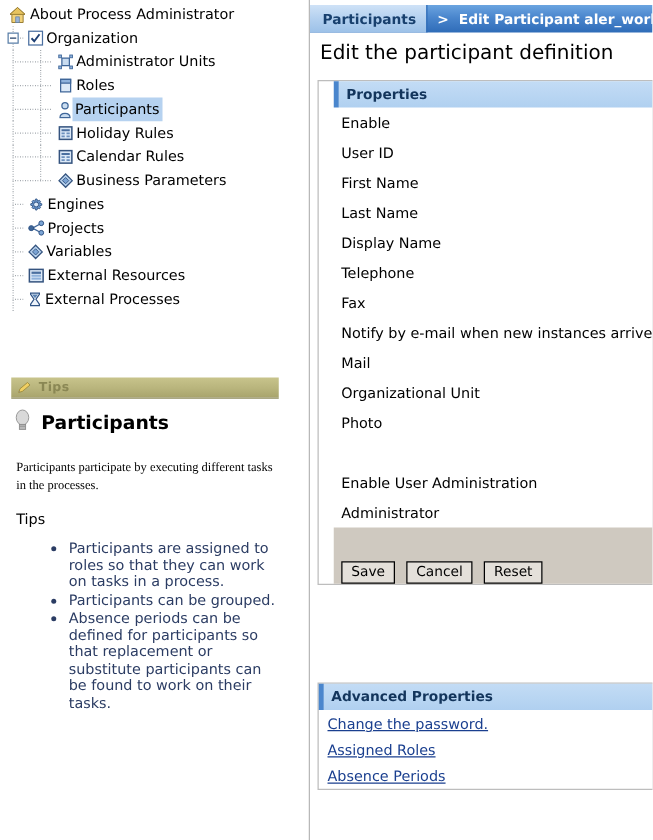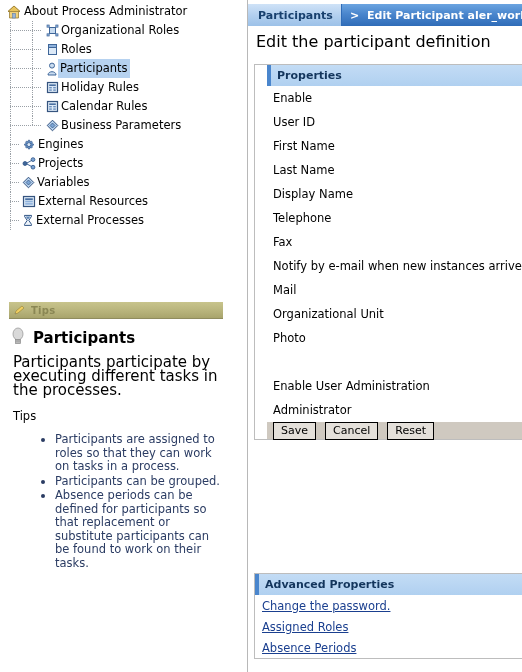--- a/index.html
+++ b/index.html
@@ -78,21 +78,21 @@
     border-bottom:1px solid #8f8c5e;
   }
   .tipsbar .tl{
     font-size:10px;font-weight:bold;color:#8a8754;margin-left:22px;letter-spacing:.3px;
   }
   .tips-pencil{position:absolute;left:4px;top:3px;}
 
   .tipsbody{position:absolute;left:9px;top:322px;width:216px;}
   .tips-head{display:flex;align-items:center;margin:4px 0 2px 0;}
   .tips-head .th{font-size:15px;font-weight:bold;color:#000;margin-left:6px;}
-  .tips-p{font-size:15px;color:#000;line-height:14px;margin:6px 0 0 4px;}
+  .tips-p{font-size:10px;color:#000;line-height:14px;margin:19px 0 0 4px;font-family:Liberation Serif, serif;}
   .tips-sub{font-size:11.5px;color:#000;margin:12px 0 0 4px;}
   .tips-ul{margin:10px 0 0 0;padding:0 4px 0 46px;list-style:disc;}
   .tips-ul li{
     color:#2b3c63;font-size:11.5px;line-height:13.5px;margin-bottom:1px;
   }
 
   
   .right{
     flex:1 1 auto;
     height:672px;
@@ -136,22 +136,22 @@
   .panel-head span{font-size:11px;font-weight:bold;color:#13355c;padding-left:6px;}
 
   .frow{
     height:24px;display:flex;align-items:center;
     padding-left:6px;box-sizing:border-box;
   }
   .frow .flabel{font-size:11.5px;color:#000;white-space:nowrap;}
 
   .btnbar{
     background:#cfc9c0;
-    height:17px;
-    display:flex;align-items:center;
+    height:45px;
+    display:flex;align-items:flex-end;
     padding-left:6px;
     box-sizing:border-box;
   }
   .btn{
     font-family:"DejaVu Sans","Liberation Sans",sans-serif;
     font-size:11px;color:#000;
     background:#e4e0da;
     border:1px solid #000;
     padding:2px 7px;
     margin-right:9px;
@@ -176,36 +176,50 @@
           <span class="ic">
             <svg width="16" height="16" viewBox="0 0 16 16">
               <path d="M8 2 L14 7.5 L12.5 7.5 L12.5 14 L3.5 14 L3.5 7.5 L2 7.5 Z" fill="#f2d27a" stroke="#9a7f35" stroke-width=".8"></path>
               <path d="M8 2 L14 7.5 L2 7.5 Z" fill="#e8c45e" stroke="#9a7f35" stroke-width=".8"></path>
               <rect x="6.6" y="9.5" width="2.8" height="4.5" fill="#9ab4d8" stroke="#5f7fa8" stroke-width=".6"></rect>
             </svg>
           </span>
           <span class="lbl">About Process Administrator</span>
         </div>
         <div class="node">
+          <div class="gut" style="width: 22px;">
+            <div class="vline" style="left: 10px;"></div>
+            <div class="hline" style="left: 10px; top: 9px; width: 9px;"></div>
+            <div class="plusbox" style="left: 6px; top: 5px;"></div>
+          </div>
+          <span class="ic">
+            <svg width="13" height="13" viewBox="0 0 13 13">
+              <rect x="1" y="1" width="11" height="11" fill="#fff" stroke="#4a6fa0" stroke-width="1"></rect>
+              <path d="M3.2 6.6 L5.4 9 L9.6 3.4" fill="none" stroke="#1e3f73" stroke-width="1.5"></path>
+            </svg>
+          </span>
+          <span class="lbl">Organization</span>
+        </div>
+        <div class="node">
           <div class="gut" style="width: 46px;">
             <div class="vline" style="left: 10px;"></div>
             <div class="hline" style="left: 10px; top: 9px; width: 22px;"></div>
             <div class="vline" style="left: 32px;"></div>
             <div class="hline" style="left: 32px; top: 9px; width: 9px;"></div>
           </div>
           <span class="ic">
             <svg width="13" height="13" viewBox="0 0 13 13">
               <rect x="3.5" y="3.5" width="6" height="6" fill="#c9dcf0" stroke="#3f6699" stroke-width="1"></rect>
               <rect x="1" y="1" width="2.2" height="2.2" fill="#8fb2dc" stroke="#3f6699" stroke-width=".7"></rect>
               <rect x="9.8" y="1" width="2.2" height="2.2" fill="#8fb2dc" stroke="#3f6699" stroke-width=".7"></rect>
               <rect x="1" y="9.8" width="2.2" height="2.2" fill="#8fb2dc" stroke="#3f6699" stroke-width=".7"></rect>
               <rect x="9.8" y="9.8" width="2.2" height="2.2" fill="#8fb2dc" stroke="#3f6699" stroke-width=".7"></rect>
             </svg>
           </span>
-          <span class="lbl">Organizational Roles</span>
+          <span class="lbl">Administrator Units</span>
         </div>
         <div class="node">
           <div class="gut" style="width: 46px;">
             <div class="vline" style="left: 10px;"></div>
             <div class="hline" style="left: 10px; top: 9px; width: 22px;"></div>
             <div class="vline" style="left: 32px;"></div>
             <div class="hline" style="left: 32px; top: 9px; width: 9px;"></div>
           </div>
           <span class="ic">
             <svg width="13" height="13" viewBox="0 0 13 13">
@@ -446,21 +460,21 @@
             <span class="flabel">Administrator</span>
           </div>
         </div>
       <div class="btnbar" id="btnbar">
           <button class="btn">Save</button>
           <button class="btn">Cancel</button>
           <button class="btn">Reset</button>
         </div>
     </div>
 
-    <div class="panel" id="adv-panel" style="top:573px;text-align:right;">
+    <div class="panel" id="adv-panel" style="top:546px;text-align:right;">
       <div class="panel-head">
         <span>Advanced Properties</span>
       </div>
       <div id="adv-links">
           <div class="lnkrow">
             <a class="lnk" href="#">Change the password.</a>
           </div>
           <div class="lnkrow">
             <a class="lnk" href="#">Assigned Roles</a>
           </div>

